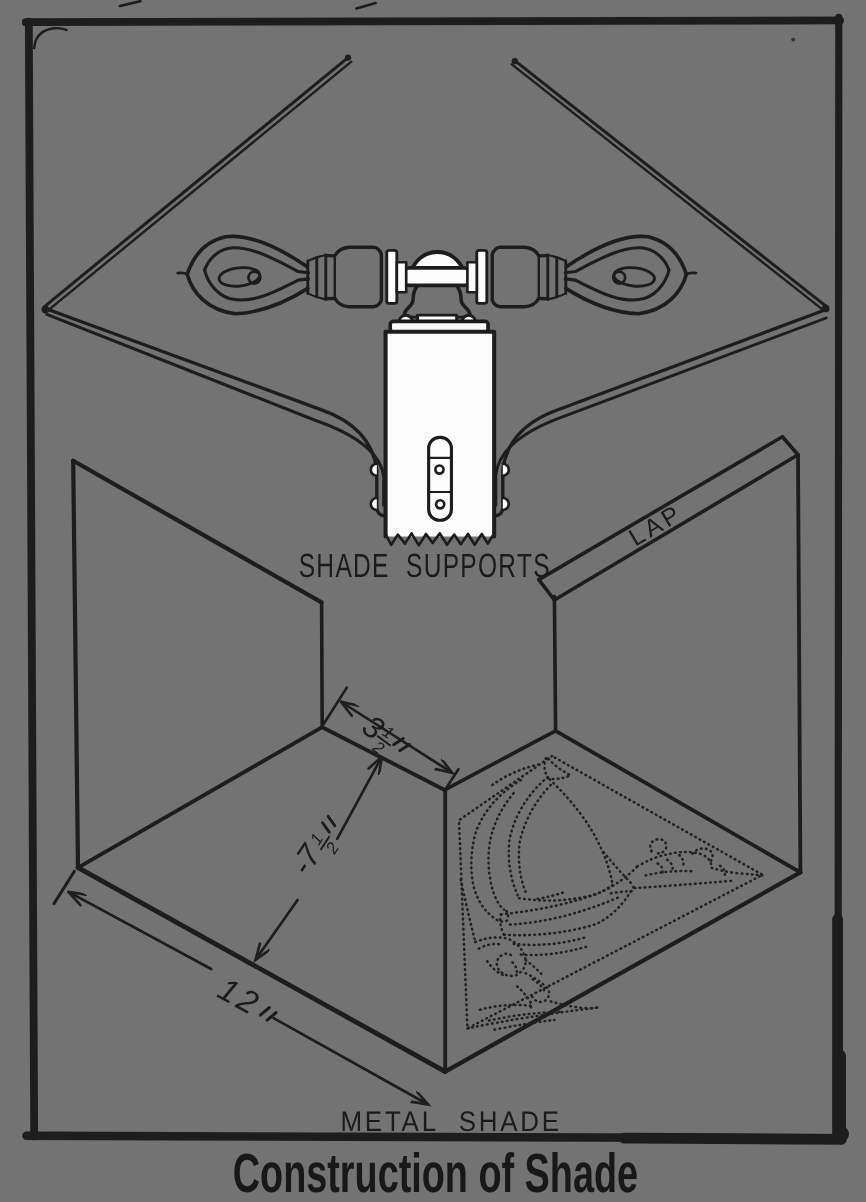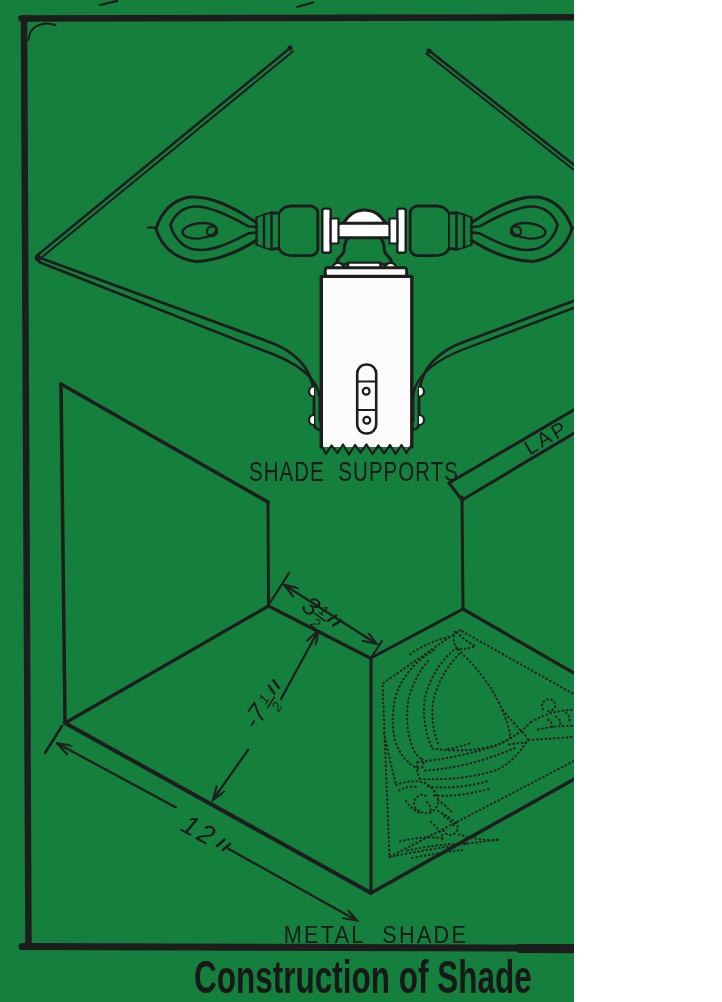--- a/index.html
+++ b/index.html
@@ -1,16 +1,16 @@
 <!DOCTYPE html>
 <html><head>
 <meta charset="utf-8">
 <style>
 html,body{margin:0;padding:0;background:#ffffff;}
-#c{position:relative;width:574px;height:1002px;background:#15803d;font-family:"Liberation Sans",sans-serif;overflow:hidden;}
+#c{position:relative;width:722px;height:1002px;background:#737373;font-family:"Liberation Sans",sans-serif;overflow:hidden;}
 </style>
 </head>
 <body>
 <div id="c">
 <svg width="722" height="1002" viewBox="0 0 722 1002">
 <defs>
 <marker id="ah" orient="auto" markerWidth="20" markerHeight="14" refX="13" refY="5" markerUnits="userSpaceOnUse">
           <path d="M0,0 L14,5 L0,10" fill="none" stroke="#1f1f1f" stroke-width="2.2" stroke-linecap="round"></path>
         </marker>
 <marker id="ahs" orient="auto" markerWidth="20" markerHeight="14" refX="1.5" refY="5" markerUnits="userSpaceOnUse">

